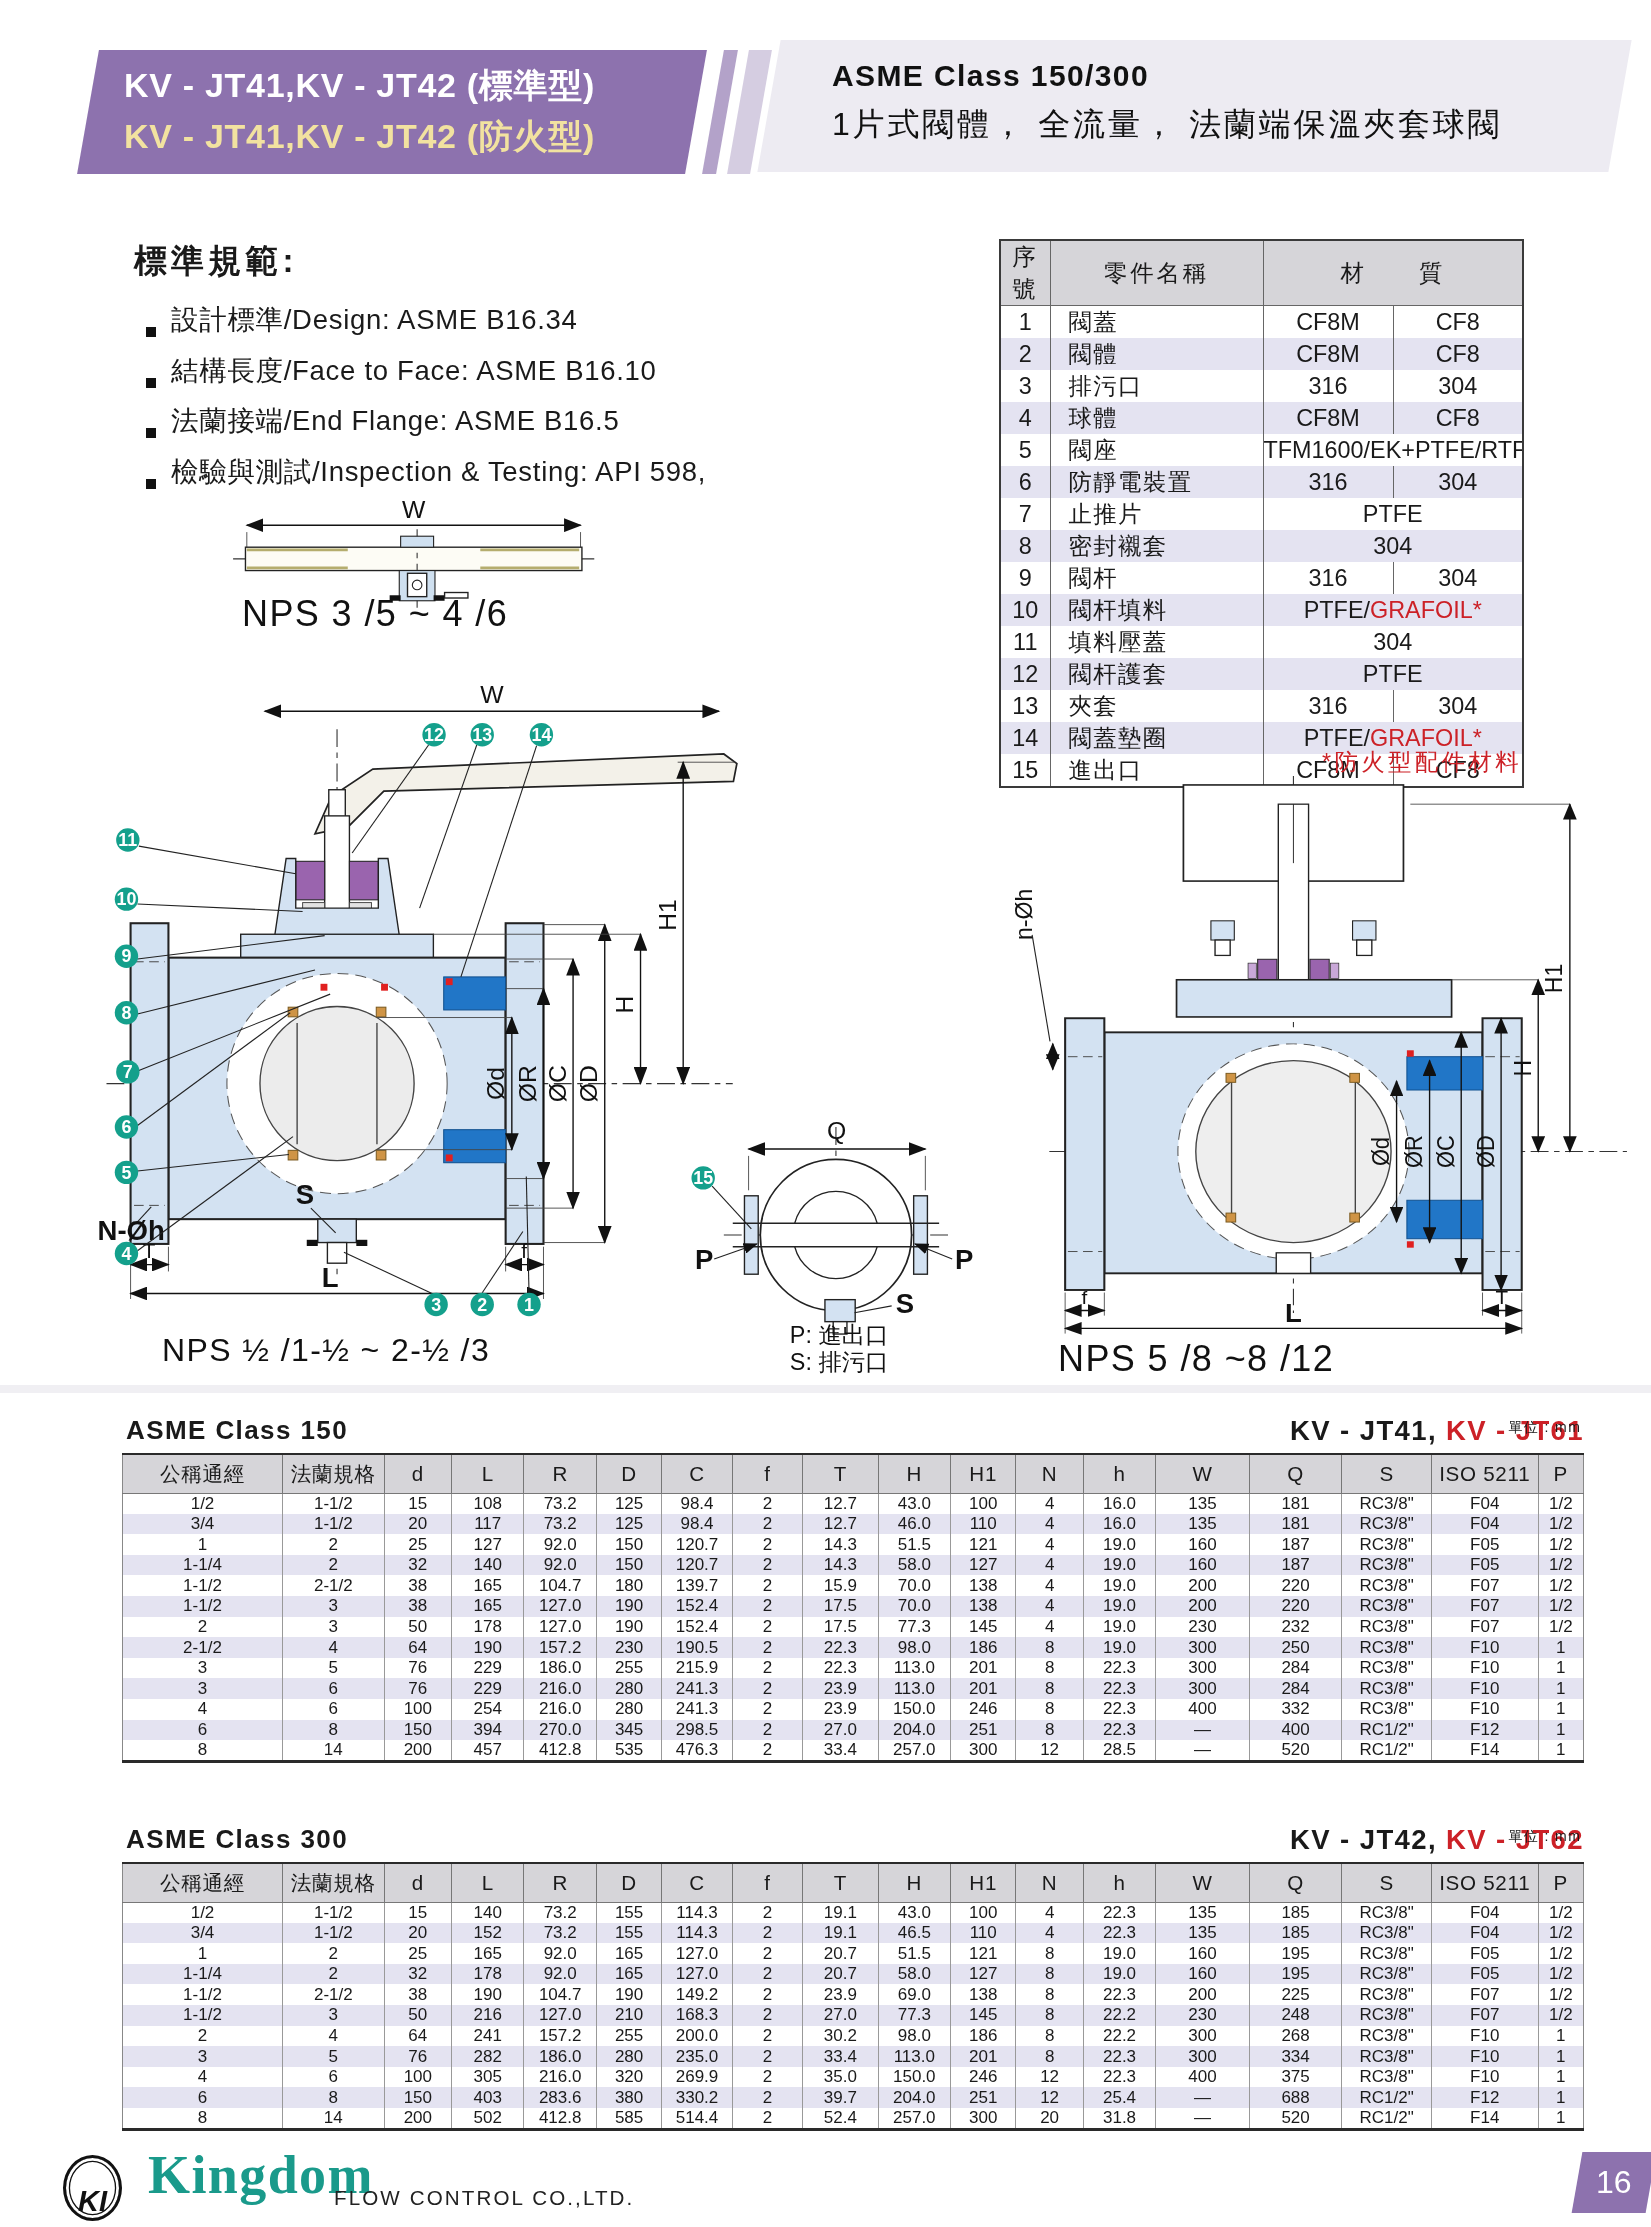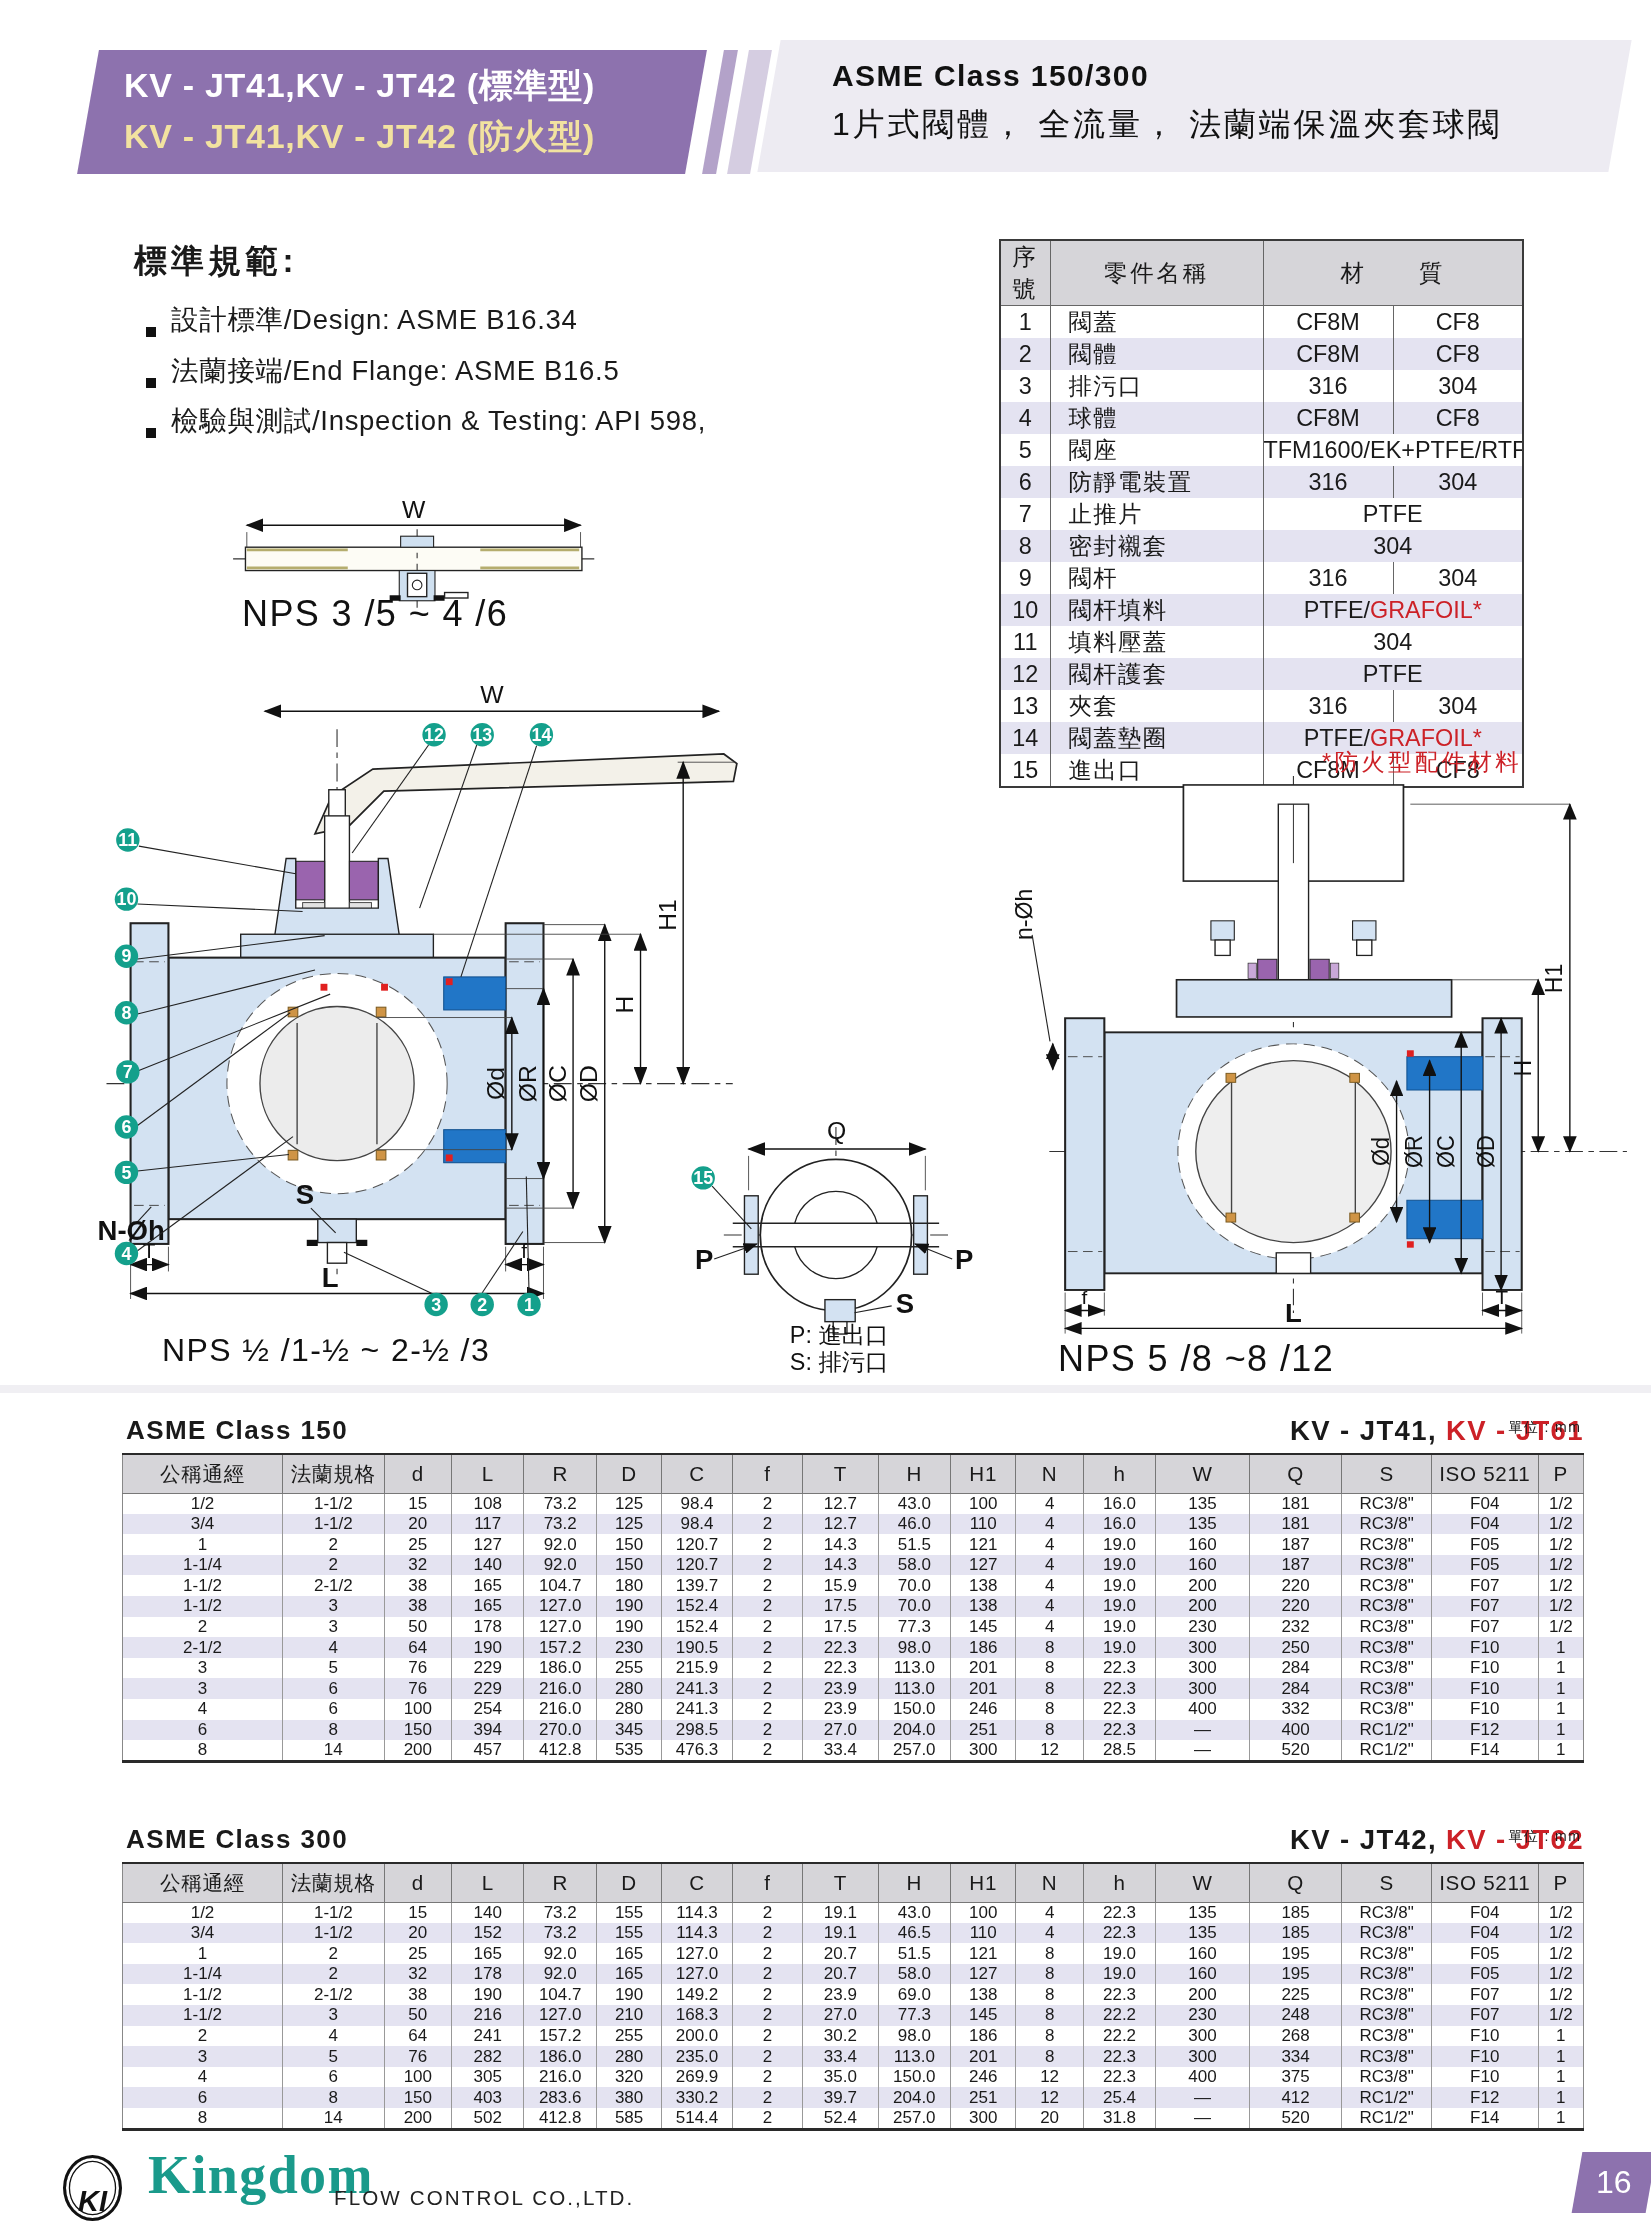--- a/index.html
+++ b/index.html
@@ -99,20 +99,24 @@
     <div class="hdr-zh">1片式閥體， 全流量， 法蘭端保溫夾套球閥</div>
   </div>
 </div>
 
 <div class="abs specs">
   <div class="specs-title">標準規範:</div>
   <div id="specs-list">
       <div class="spec-item">
         <span class="spec-bullet"></span>
         <span class="spec-text">設計標準/Design: ASME B16.34</span>
+      </div>
+      <div class="spec-item">
+        <span class="spec-bullet"></span>
+        <span class="spec-text">結構長度/Face to Face: ASME B16.10</span>
       </div>
       <div class="spec-item">
         <span class="spec-bullet"></span>
         <span class="spec-text">法蘭接端/End Flange: ASME B16.5</span>
       </div>
       <div class="spec-item">
         <span class="spec-bullet"></span>
         <span class="spec-text">檢驗與測試/Inspection &amp; Testing: API 598,</span>
       </div>
     </div>
@@ -1060,21 +1064,21 @@
           <td>283.6</td>
           <td>380</td>
           <td>330.2</td>
           <td>2</td>
           <td>39.7</td>
           <td>204.0</td>
           <td>251</td>
           <td>12</td>
           <td>25.4</td>
           <td>—</td>
-          <td>412</td>
+          <td>688</td>
           <td>RC1/2"</td>
           <td>F12</td>
           <td>1</td>
         </tr>
         <tr>
           <td>8</td>
           <td>14</td>
           <td>200</td>
           <td>502</td>
           <td>412.8</td>

